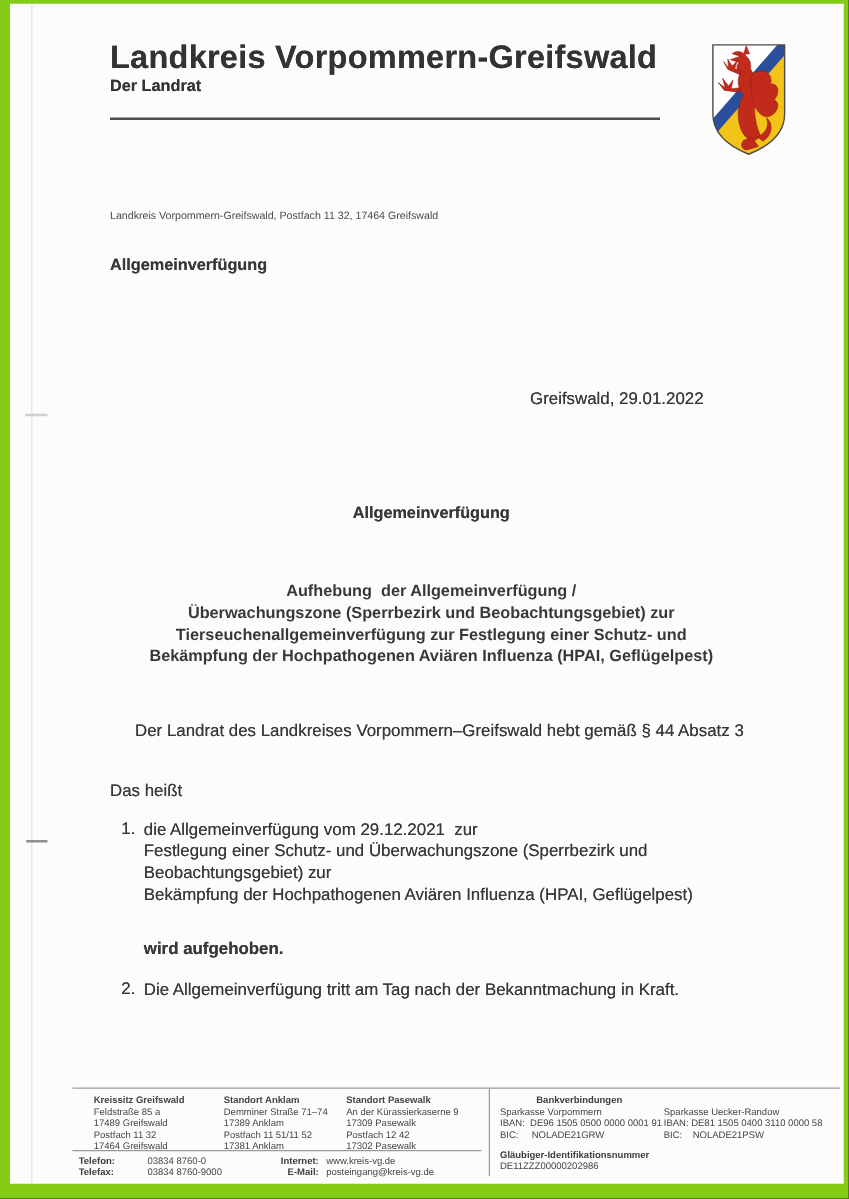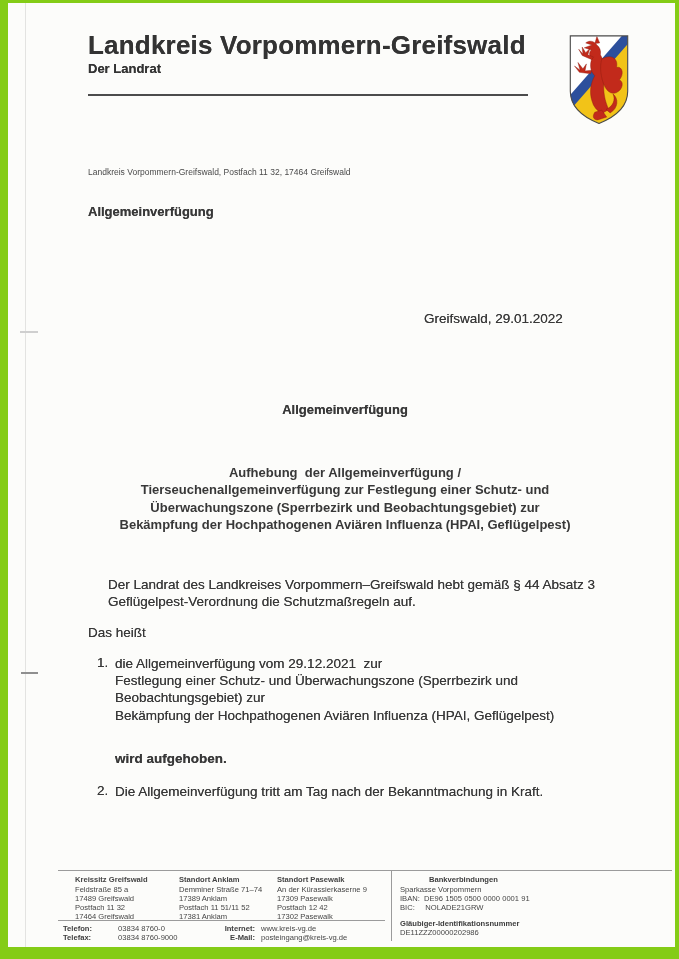--- a/index.html
+++ b/index.html
@@ -100,28 +100,27 @@
 
   <div class="abs sender-line">Landkreis Vorpommern-Greifswald, Postfach 11 32, 17464 Greifswald</div>
 
   <div class="abs doc-type soft">Allgemeinverfügung</div>
   <div class="abs dateline soft">Greifswald, 29.01.2022</div>
 
   <div class="abs center-wrap center-heading soft">Allgemeinverfügung</div>
 
   <div class="abs center-wrap title-block">
     <div>Aufhebung&nbsp; der Allgemeinverfügung /</div>
+    <div>Überwachungszone (Sperrbezirk und Beobachtungsgebiet) zur</div>
     <div>Tierseuchenallgemeinverfügung zur Festlegung einer Schutz- und</div>
-    <div>Überwachungszone (Sperrbezirk und Beobachtungsgebiet) zur</div>
     <div>Bekämpfung der Hochpathogenen Aviären Influenza (HPAI, Geflügelpest)</div>
   </div>
 
   <div class="abs intro soft">
     <div>Der Landrat des Landkreises Vorpommern–Greifswald hebt gemäß § 44 Absatz 3</div>
-    <div>Geflügelpest-Verordnung die Schutzmaßregeln auf.</div>
   </div>
 
   <div class="abs lead-in soft">Das heißt</div>
 
   <div class="abs li-num num-1 soft">1.</div>
   <div class="abs li-body item1 soft">
     <div>die Allgemeinverfügung vom 29.12.2021&nbsp; zur</div>
     <div>Festlegung einer Schutz- und Überwachungszone (Sperrbezirk und</div>
     <div>Beobachtungsgebiet) zur</div>
     <div>Bekämpfung der Hochpathogenen Aviären Influenza (HPAI, Geflügelpest)</div>
@@ -165,15 +164,20 @@
   <div class="abs f net-val-1">www.kreis-vg.de</div>
   <div class="abs f fb net-label-2">E-Mail:</div>
   <div class="abs f net-val-2">posteingang@kreis-vg.de</div>
 
   <div class="abs f fb bank-heading">Bankverbindungen</div>
   <div class="abs f bank-1">
     <div>Sparkasse Vorpommern</div>
     <div>IBAN:&nbsp; DE96 1505 0500 0000 0001 91</div>
     <div>BIC:&nbsp;&nbsp;&nbsp;&nbsp; NOLADE21GRW</div>
   </div>
+  <div class="abs f bank-2">
+    <div>Sparkasse Uecker-Randow</div>
+    <div>IBAN: DE81 1505 0400 3110 0000 58</div>
+    <div>BIC:&nbsp;&nbsp;&nbsp; NOLADE21PSW</div>
+  </div>
   <div class="abs f fb creditor-label">Gläubiger-Identifikationsnummer</div>
   <div class="abs f creditor-id">DE11ZZZ00000202986</div>
 </div>
 
 </body></html>

